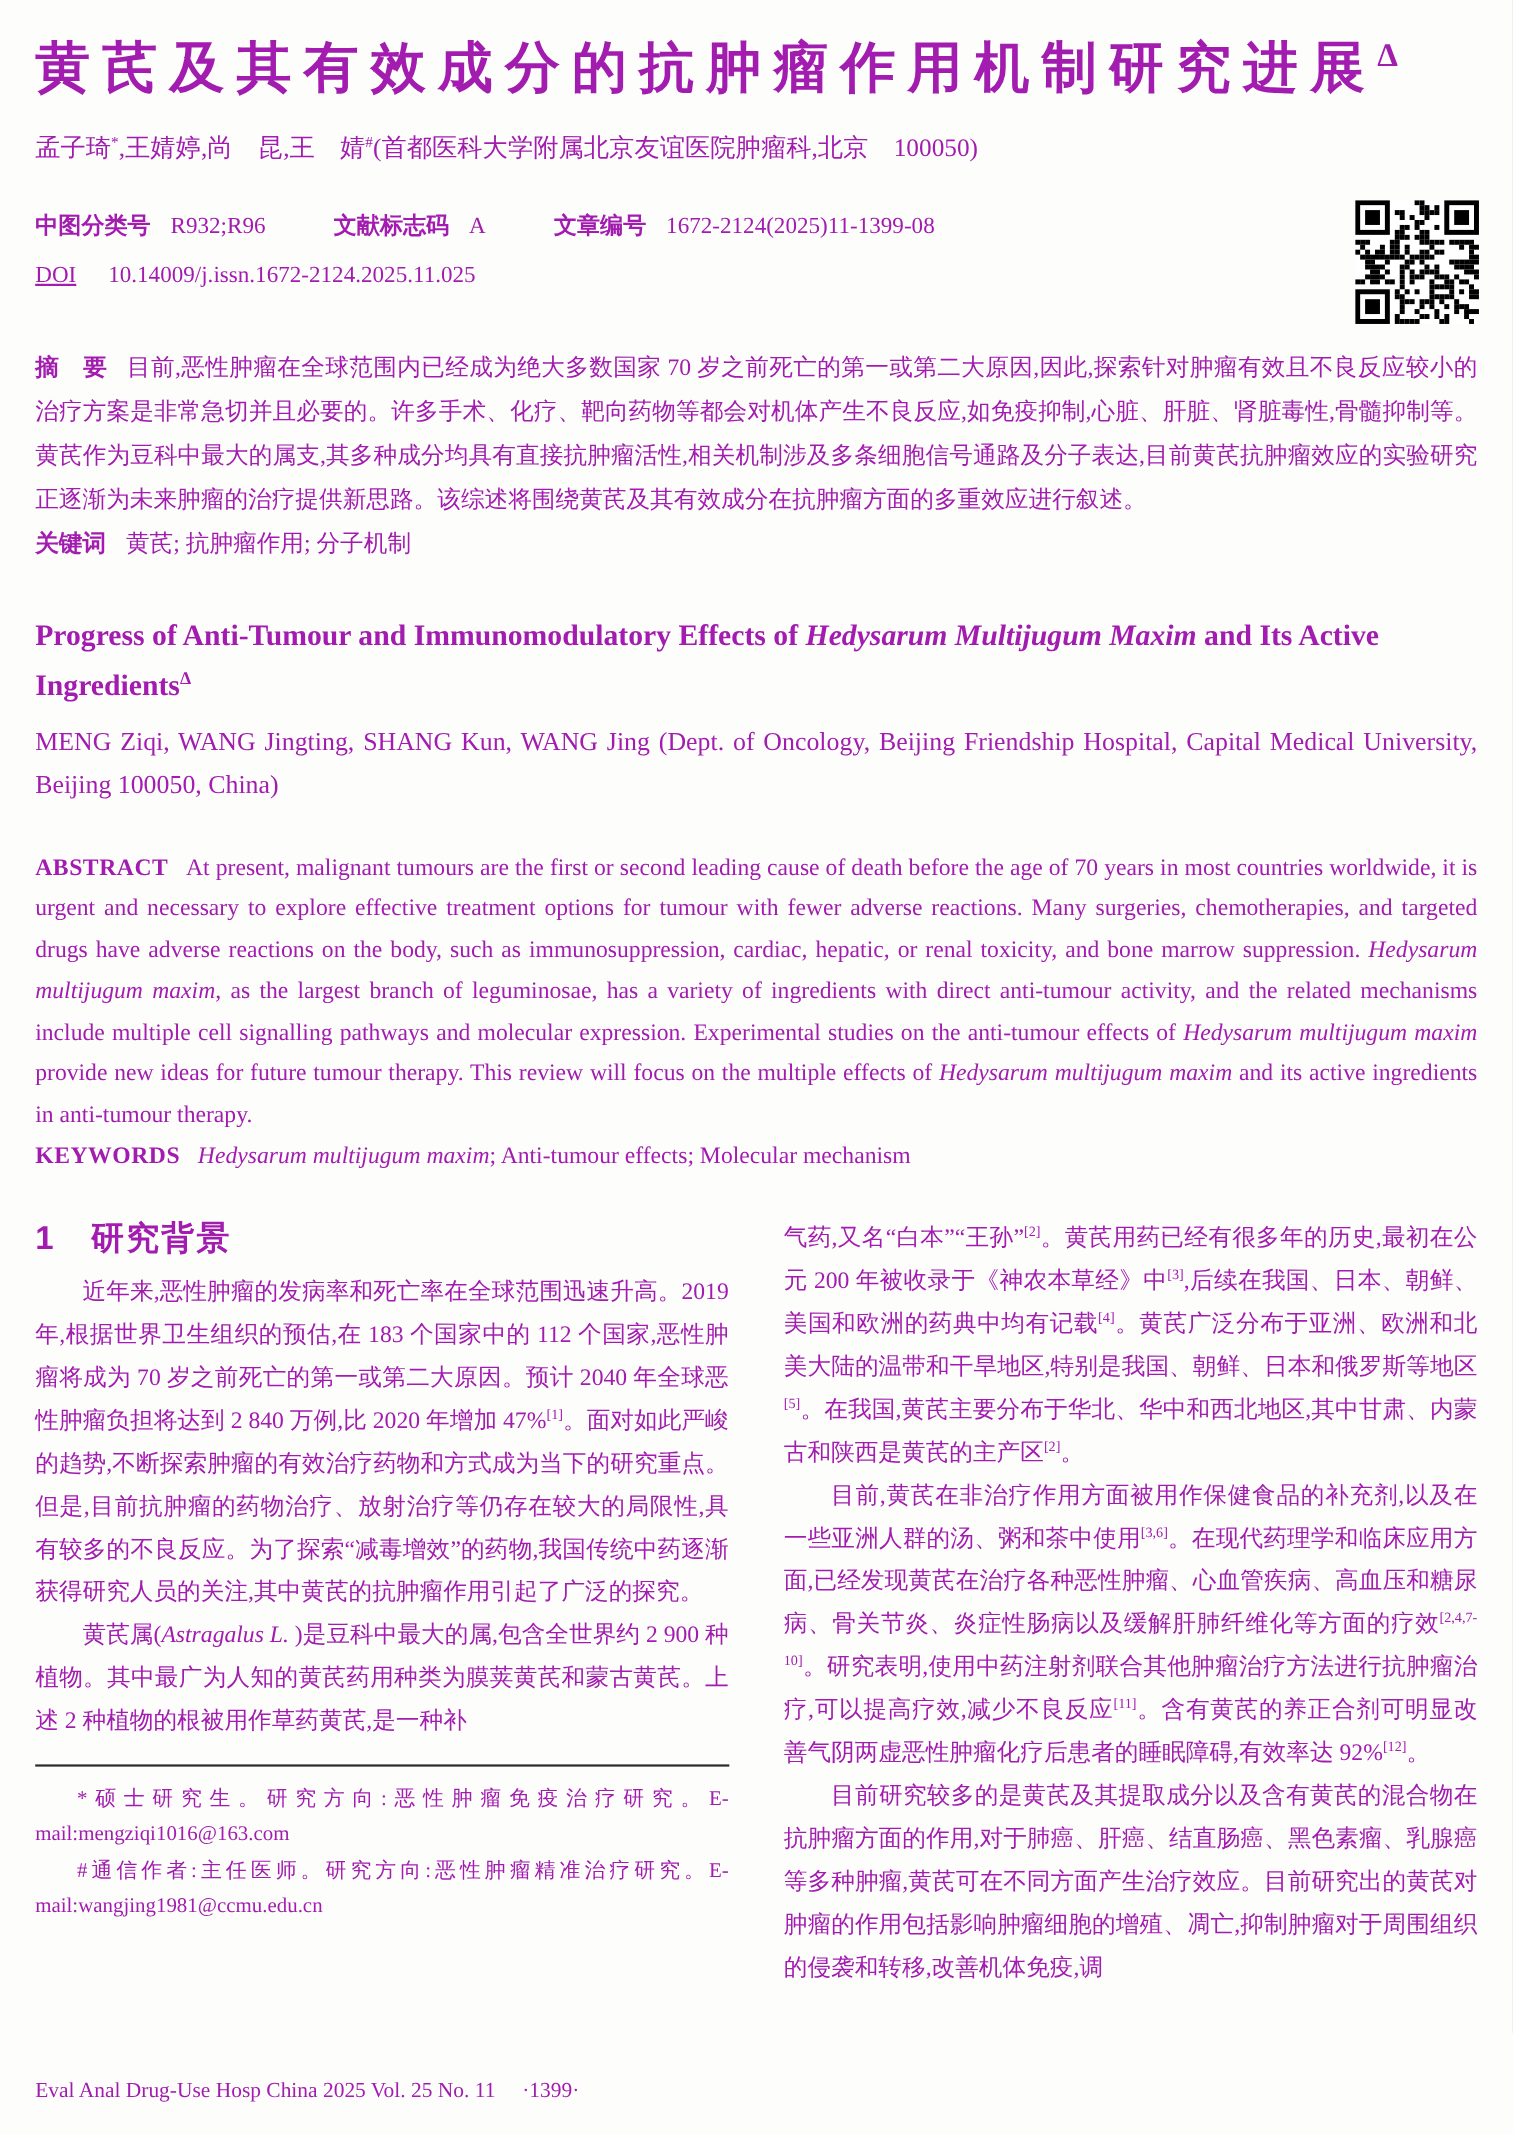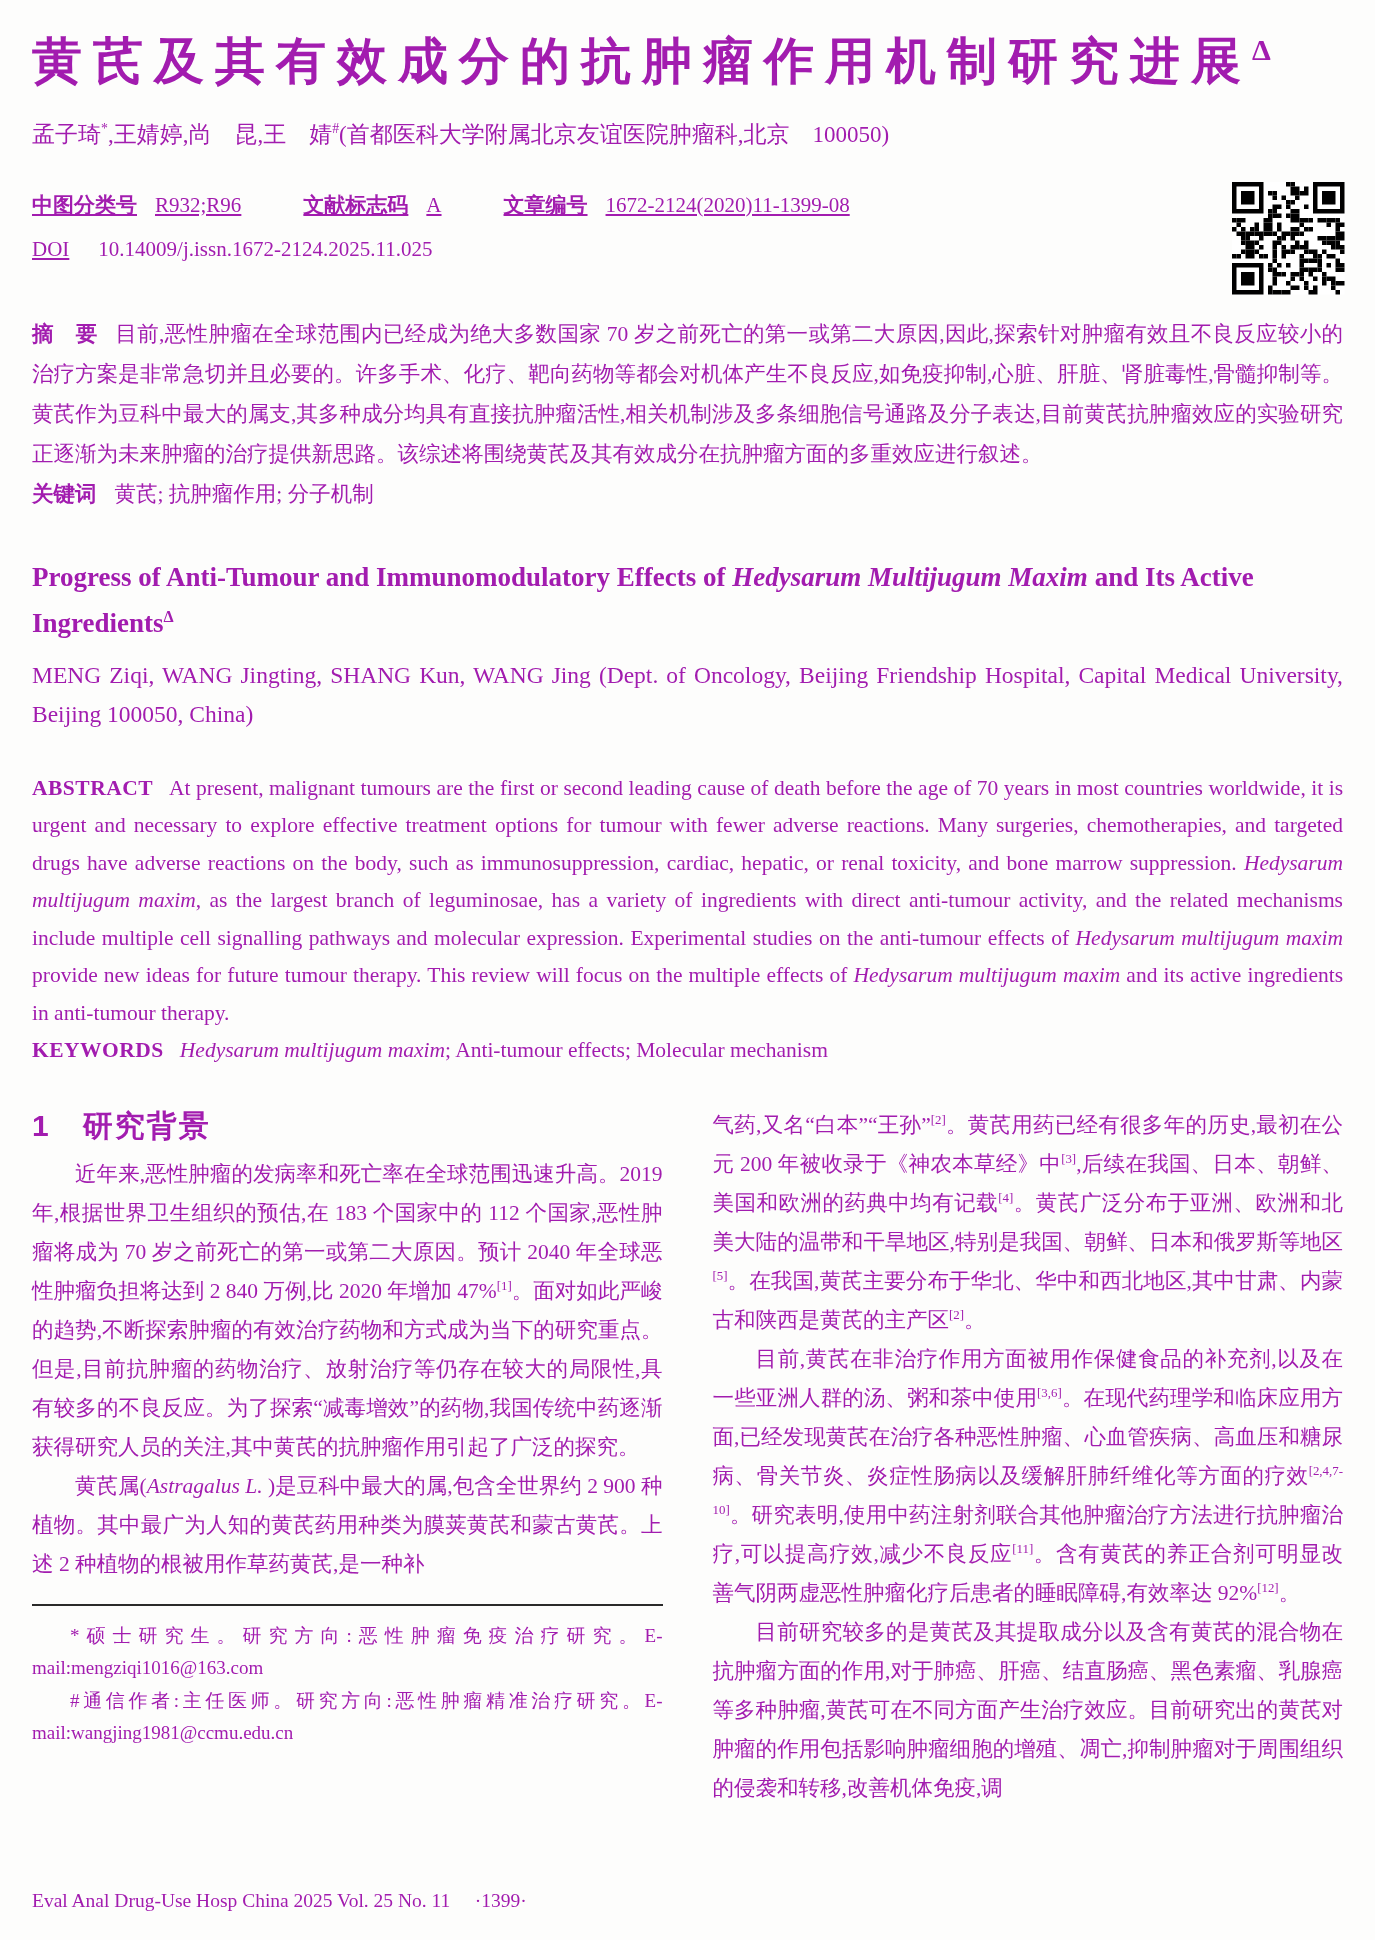--- a/index.html
+++ b/index.html
@@ -21,21 +21,21 @@
   .article-title {
     font-size:50px; line-height:1.25; font-weight:700;
     letter-spacing:11px; margin:6px 0 26px 0;
     font-family:"Liberation Serif","DejaVu Serif",serif;
     white-space:nowrap;
   }
   .article-title sup { letter-spacing:0; }
 
   .authors-zh { font-size:23px; line-height:32px; margin:0 0 40px 0; }
 
-  .meta-row { display:flex; align-items:flex-start; font-size:21px; margin:0 0 18px 0;text-decoration:underline; }
+  .meta-row { display:flex; align-items:flex-start; font-size:21px; margin:0 0 18px 0; }
   .meta-group { margin-right:62px; white-space:nowrap; }
   .meta-label {
     font-family:"Liberation Sans","DejaVu Sans",sans-serif;
     font-weight:700; margin-right:18px;
   }
   .doi-row { font-size:21px; margin:0 0 52px 0; }
   .doi-label { margin-right:29px;text-decoration:underline; }
 
   .abs-zh, .kw-zh {
     font-size:21.5px; line-height:40px; text-align:justify; margin:0;
@@ -305,21 +305,21 @@
   <div class="authors-zh">孟子琦<sup>*</sup>,王婧婷,尚　昆,王　婧<sup>#</sup>(首都医科大学附属北京友谊医院肿瘤科,北京　100050)</div>
 
   <div class="meta-row">
     <span class="meta-group">
       <span class="meta-label">中图分类号</span><span class="meta-value">R932;R96</span>
     </span>
     <span class="meta-group">
       <span class="meta-label">文献标志码</span><span class="meta-value">A</span>
     </span>
     <span class="meta-group">
-      <span class="meta-label">文章编号</span><span class="meta-value">1672-2124(2020)11-1399-08</span>
+      <span class="meta-label">文章编号</span><span class="meta-value">1672-2124(2025)11-1399-08</span>
     </span>
   </div>
 
   <div class="doi-row">
     <span class="doi-label">DOI</span><span>10.14009/j.issn.1672-2124.2025.11.025</span>
   </div>
 
   <p class="abs-zh"><span class="lbl-hei">摘　要</span><span>目前,恶性肿瘤在全球范围内已经成为绝大多数国家 70 岁之前死亡的第一或第二大原因,因此,探索针对肿瘤有效且不良反应较小的治疗方案是非常急切并且必要的。许多手术、化疗、靶向药物等都会对机体产生不良反应,如免疫抑制,心脏、肝脏、肾脏毒性,骨髓抑制等。黄芪作为豆科中最大的属支,其多种成分均具有直接抗肿瘤活性,相关机制涉及多条细胞信号通路及分子表达,目前黄芪抗肿瘤效应的实验研究正逐渐为未来肿瘤的治疗提供新思路。该综述将围绕黄芪及其有效成分在抗肿瘤方面的多重效应进行叙述。</span></p>
 
   <p class="kw-zh"><span class="lbl-hei">关键词</span><span>黄芪; 抗肿瘤作用; 分子机制</span></p>

